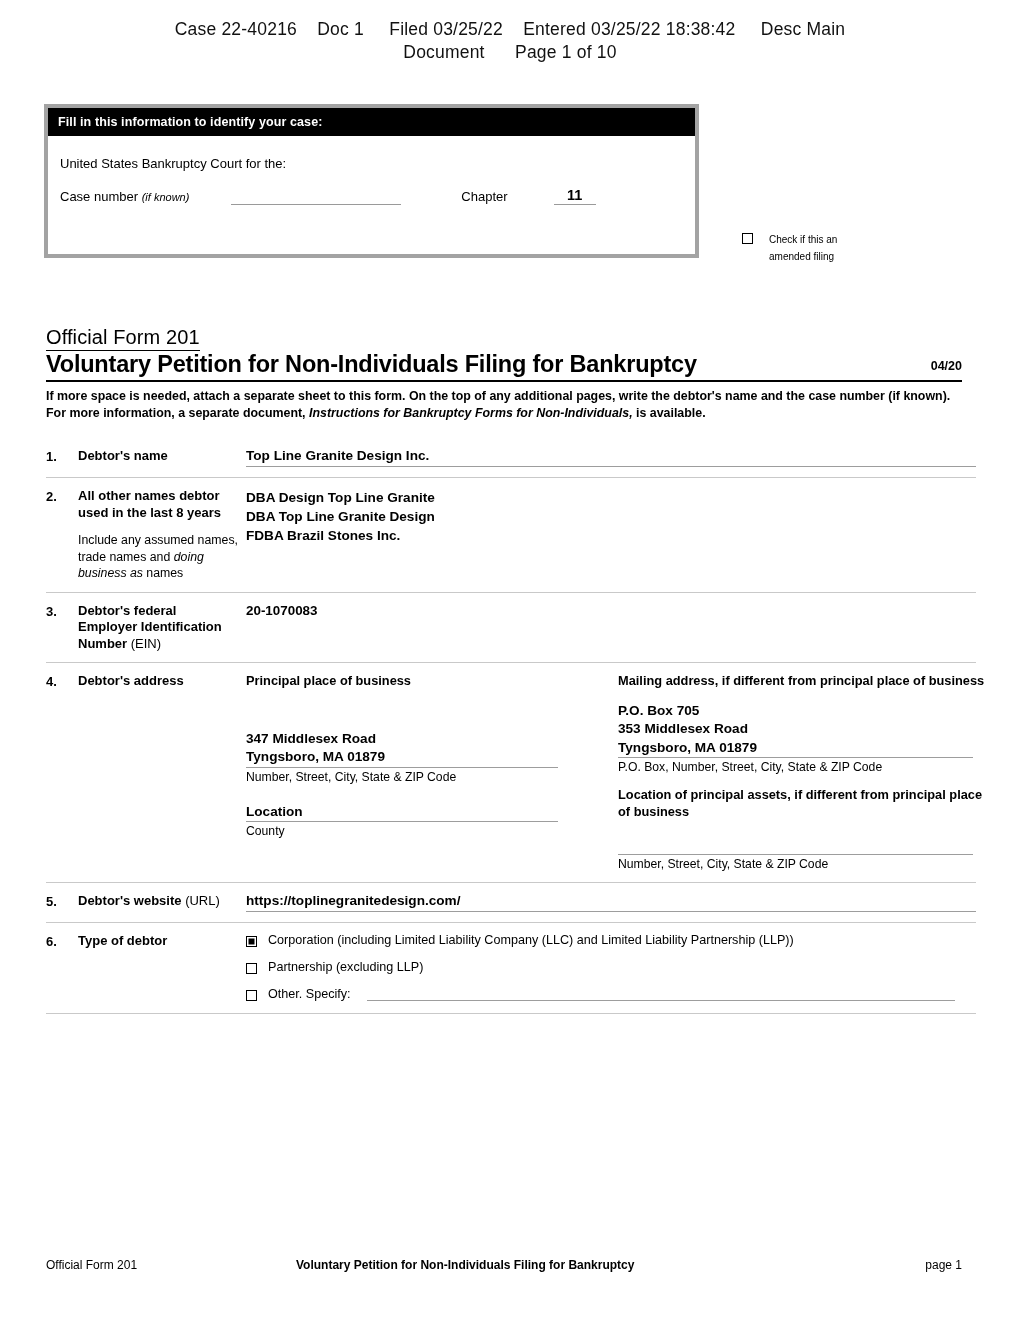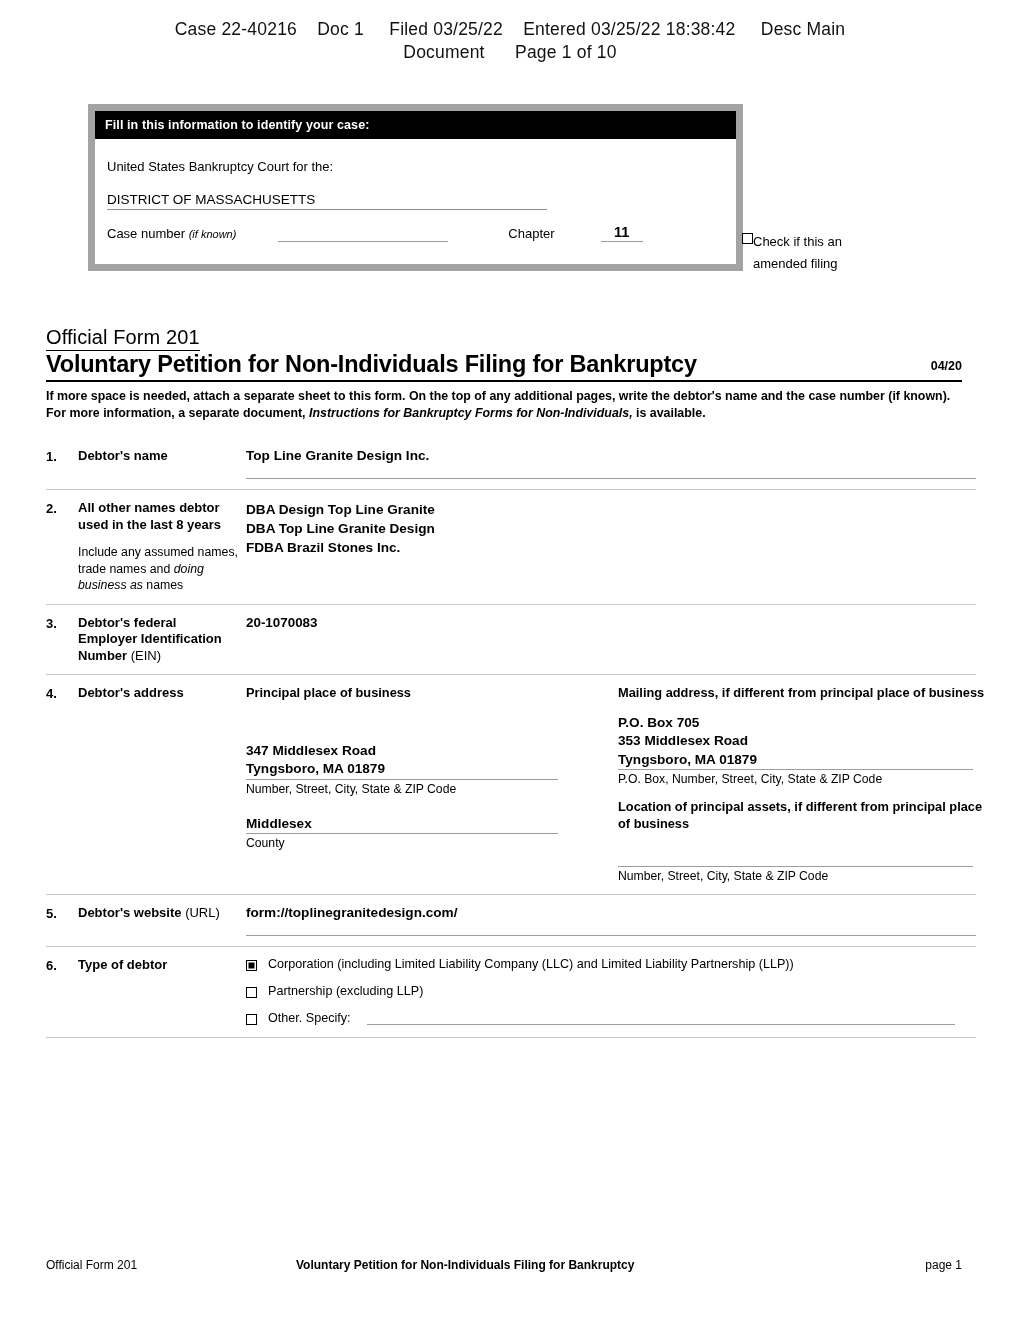--- a/index.html
+++ b/index.html
@@ -36,24 +36,23 @@
   }
   .ecf-header .seg { white-space: pre; }
   .ecf-line2 { margin-top: 1px; }
 
   
   .case-box {
     position: absolute;
     left: 44px;
     top: 104px;
     width: 655px;
-    border: 7px solid #a3a3a3;
+    border: 4px solid #a3a3a3;
     box-sizing: border-box;
     background: #fff;
-    margin-left: 44px;
   }
   .case-box-title {
     background: #000;
     color: #fff;
     font-size: 12.5px;
     font-weight: bold;
     padding: 7px 10px 7px 10px;
     letter-spacing: 0.1px;
   }
   .case-box-body {
@@ -128,23 +127,23 @@
     box-sizing: border-box;
     background: #fff;
     flex: 0 0 auto;
     margin-top: 2px;
   }
   .cbox.checked {
     background: #000;
     box-shadow: inset 0 0 0 1.5px #fff, inset 0 0 0 3px #000;
   }
   .amended-label {
-    font-size: 13px;
-    line-height: 22px;
-    margin-left: 0;
+    font-size: 10px;
+    line-height: 17px;
+    margin-left: 16px;
     white-space: pre-line;
   }
 
   
   .form-no {
     position: absolute;
     left: 46px;
     top: 326px;
     font-size: 20px;
     letter-spacing: 0.1px;
@@ -225,21 +224,21 @@
   .label-note i { font-style: italic; }
   .value-area {
     flex: 1 1 auto;
     min-width: 0;
   }
 
   .filled-line {
     font-size: 13.6px;
     font-weight: bold;
     border-bottom: 1px solid #9d9d9d;
-    padding-bottom: 15px;
+    padding-bottom: 3px;
     width: 730px;
   }
   .names-list {
     font-size: 13.6px;
     font-weight: bold;
     line-height: 19px;
   }
   .ein-value {
     font-size: 13.4px;
     font-weight: bold;
@@ -327,23 +326,20 @@
 
   <div class="ecf-header">
     <div class="seg">Case 22-40216    Doc 1     Filed 03/25/22    Entered 03/25/22 18:38:42     Desc Main</div>
     <div class="seg ecf-line2">Document      Page 1 of 10</div>
   </div>
 
   <div class="case-box">
     <div class="case-box-title">Fill in this information to identify your case:</div>
     <div class="case-box-body">
       <div class="court-label">United States Bankruptcy Court for the:</div>
-      <div class="court-value-row">
-        <span class="court-value">DISTRICT OF MASSACHUSETTS</span>
-      </div>
       <div class="case-num-row">
         <span class="case-num-label">
           <span>Case number</span>
           <span class="ifknown">(if known)</span>
         </span>
         <span class="case-num-line"></span>
         <span class="chapter-label">Chapter</span>
         <span class="chapter-value">11</span>
       </div>
     </div>
@@ -406,21 +402,21 @@
         <div class="addr-cols">
 
           <div class="addr-col-left">
             <div class="addr-head">Principal place of business</div>
             <div class="spacer-40"></div>
             <div class="addr-value">347 Middlesex Road
 Tyngsboro, MA 01879</div>
             <div class="addr-underline"></div>
             <div class="addr-caption">Number, Street, City, State &amp; ZIP Code</div>
             <div class="spacer-18"></div>
-            <div class="addr-value">Middlesex</div>
+            <div class="addr-value">Location</div>
             <div class="addr-underline"></div>
             <div class="addr-caption">County</div>
           </div>
 
           <div class="addr-col-right">
             <div class="addr-head">Mailing address, if different from principal place of business</div>
             <div class="spacer-12"></div>
             <div class="addr-value">P.O. Box 705
 353 Middlesex Road
 Tyngsboro, MA 01879</div>
@@ -435,21 +431,21 @@
         </div>
       </div>
     </div>
 
     <div class="row">
       <div class="num">5.</div>
       <div class="label">
         <span>Debtor's website</span><span class="reg"> (URL)</span>
       </div>
       <div class="value-area">
-        <div class="filled-line">form://toplinegranitedesign.com/</div>
+        <div class="filled-line">https://toplinegranitedesign.com/</div>
       </div>
     </div>
 
     <div class="row last">
       <div class="num">6.</div>
       <div class="label">Type of debtor</div>
       <div class="value-area">
 
         <div class="choice">
           <span class="cbox checked"></span>

